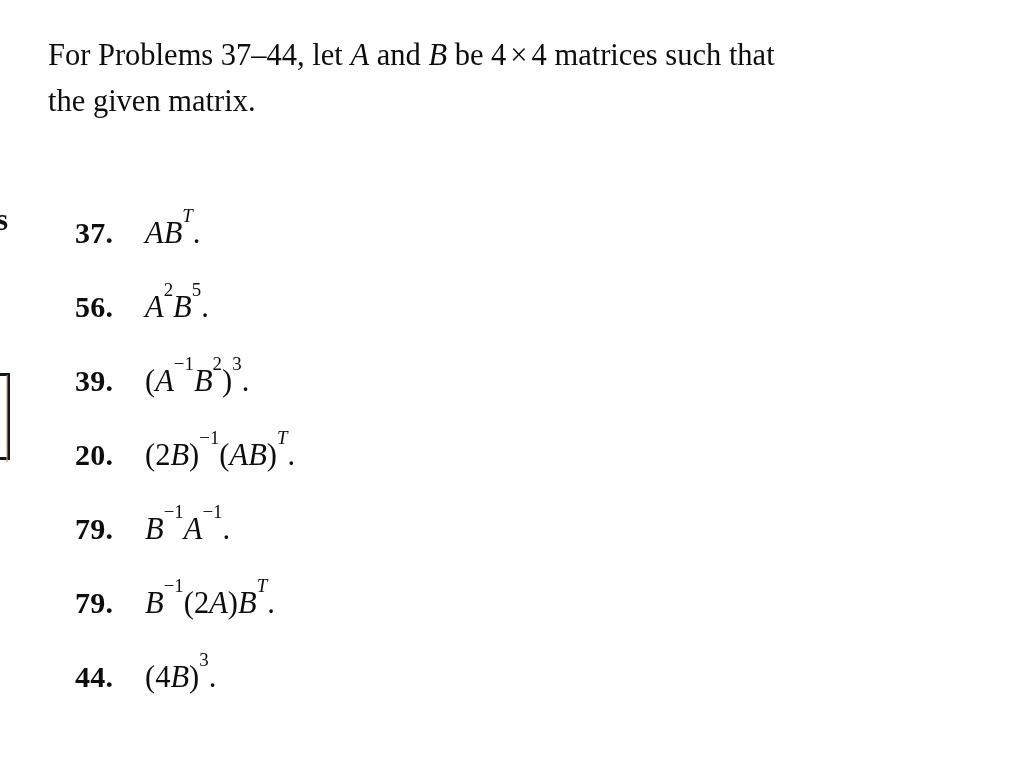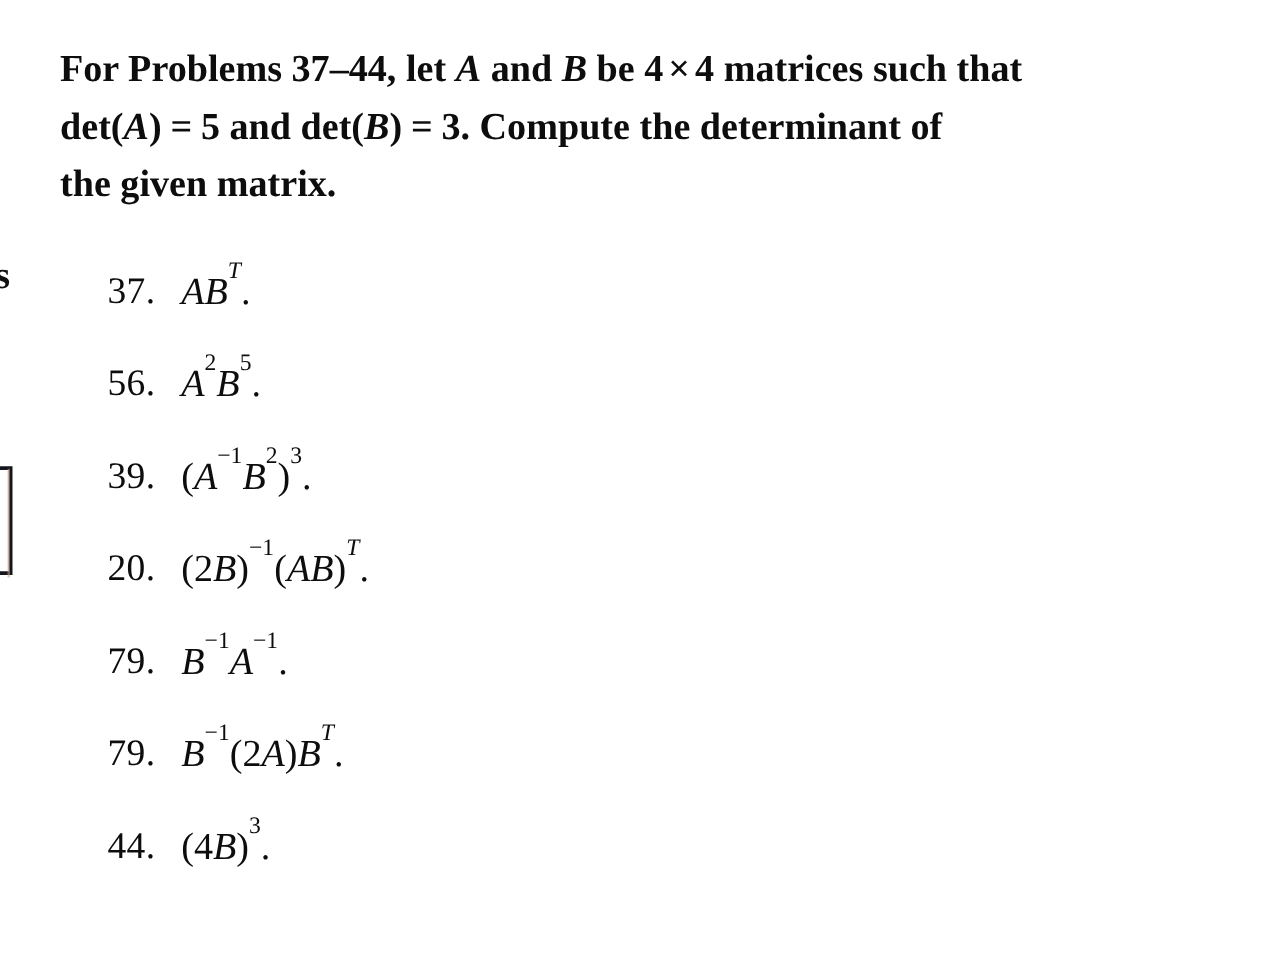--- a/index.html
+++ b/index.html
@@ -60,21 +60,20 @@
     top: 32px;
     width: 905px;
     font-size: 30.5px;
     line-height: 46px;
     text-align: justify;
     text-justify: inter-word;
   }
   .intro .ln {
     display: block;
     white-space: nowrap;
-    font-weight: bold;
   }
 
   
   .mi {
     font-style: italic;
     font-family: "Liberation Serif", "DejaVu Serif", serif;
   }
   .mo-eq {
     font-style: normal;
     padding: 0 7px;
@@ -97,23 +96,23 @@
 
   .problem {
     position: relative;
     height: 74px;
     line-height: 74px;
     white-space: nowrap;
   }
 
   .pnum {
     position: absolute;
-    left: 86px;
+    left: 75px;
     top: 0;
-    font-weight: normal;
+    font-weight: bold;
     font-size: 30px;
     letter-spacing: .3px;
   }
 
   .pexpr {
     position: absolute;
     left: 145px;
     top: 0;
     font-size: 30.5px;
     font-style: italic;
@@ -146,24 +145,20 @@
 
   <div class="edge-box"></div>
 
   <div class="intro">
     <span class="ln"><span>For Problems 37–44, let</span>
       <span class="mi">A</span>
       <span>and</span>
       <span class="mi">B</span>
       <span>be 4</span><span class="mo-times">×</span><span>4 matrices such that</span></span>
 
-    <span class="ln"><span class="mroman">det(</span><span class="mi">A</span><span class="mroman">)</span><span class="mo-eq">=</span><span class="mroman">5</span>
-      <span>and</span>
-      <span class="mroman">det(</span><span class="mi">B</span><span class="mroman">)</span><span class="mo-eq">=</span><span class="mroman">3.</span>
-      <span>Compute the determinant of</span></span>
 
     <span class="ln">the given matrix.</span>
   </div>
 
   <div class="problems">
       <div class="problem">
         <span class="pnum">37.</span>
         <span class="pexpr"><span class="mi">A</span><span class="mi">B</span><sup>T</sup><span class="dot">.</span></span>
       </div>
       <div class="problem">

